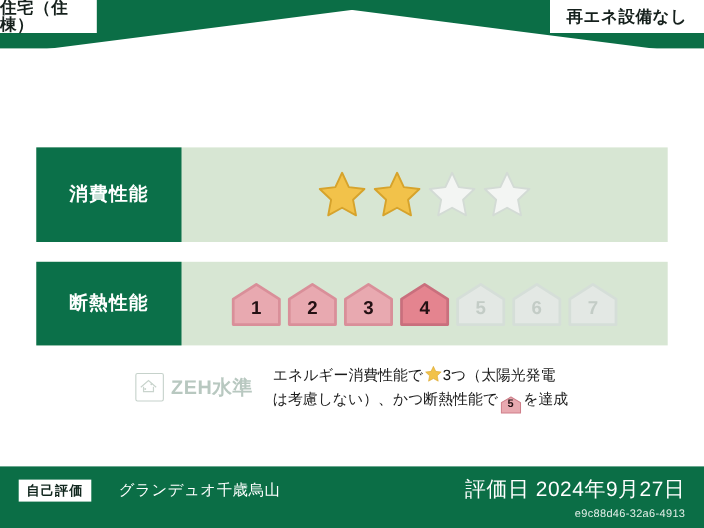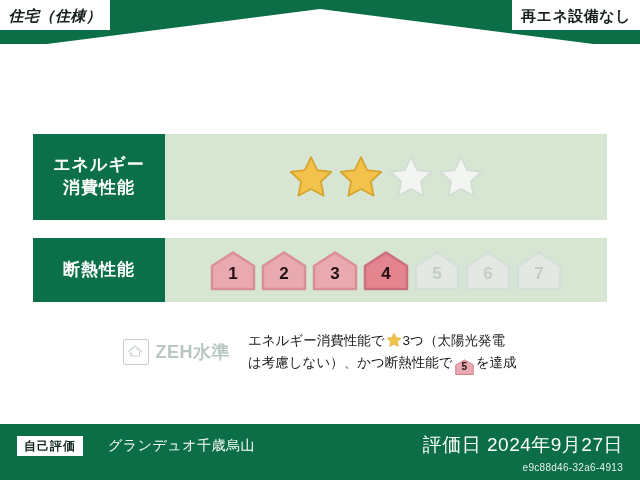--- a/index.html
+++ b/index.html
@@ -26,22 +26,22 @@
     color: #15201c;
     font-weight: bold;
     font-size: 15px;
     line-height: 1;
     display: flex;
     align-items: center;
     justify-content: center;
     letter-spacing: 0.5px;
     z-index: 6;
   }
-  #tab-left  { left: 0;  width: 110px; height: 30px; font-style: italic; }
-  #tab-right { right: 0; width: 128px; height: 30px; }
+  #tab-left  { left: 0;  width: 88px; height: 30px; }
+  #tab-right { right: 0; width: 140px; height: 30px; }
 
   
   #roof {
     position: absolute;
     left: 0;
     top: 0;
     width: 640px;
     height: 50px;
     background: #ffffff;
     z-index: 2;
@@ -84,21 +84,21 @@
   .panel {
     position: absolute;
     left: 33px;
     width: 574px;
     background: #d7e6d3;
     display: flex;
     align-items: stretch;
     z-index: 5;
   }
   #panel-energy { top: 134px; height: 86px; }
-  #panel-insul  { top: 238px; height: 64px; }
+  #panel-insul  { top: 238px; height: 76px; }
 
   .panel-label {
     width: 132px;
     background: #0b7049;
     color: #ffffff;
     font-weight: bold;
     font-size: 17px;
     line-height: 1.35;
     display: flex;
     flex-direction: column;
@@ -254,21 +254,20 @@
   <div id="tab-right" class="tab">
     <span>再エネ設備なし</span>
   </div>
 
   <div id="roof"></div>
   <div id="card-body"></div>
 
 
   <div id="panel-energy" class="panel">
     <div class="panel-label">
-      <span>エネルギー</span>
       <span>消費性能</span>
     </div>
     <div class="panel-value">
       <div id="stars">
           <svg class="star" viewBox="0 0 24 24">
             <path d="M12 1.6 L15.2 8.4 L22.6 9.3 L17.2 14.4 L18.6 21.8 L12 18.2 L5.4 21.8 L6.8 14.4 L1.4 9.3 L8.8 8.4 Z" fill="#f2c24a" stroke="#d6a32c" stroke-width="0.9" stroke-linejoin="round"></path>
           </svg>
           <svg class="star" viewBox="0 0 24 24">
             <path d="M12 1.6 L15.2 8.4 L22.6 9.3 L17.2 14.4 L18.6 21.8 L12 18.2 L5.4 21.8 L6.8 14.4 L1.4 9.3 L8.8 8.4 Z" fill="#f2c24a" stroke="#d6a32c" stroke-width="0.9" stroke-linejoin="round"></path>
           </svg>

